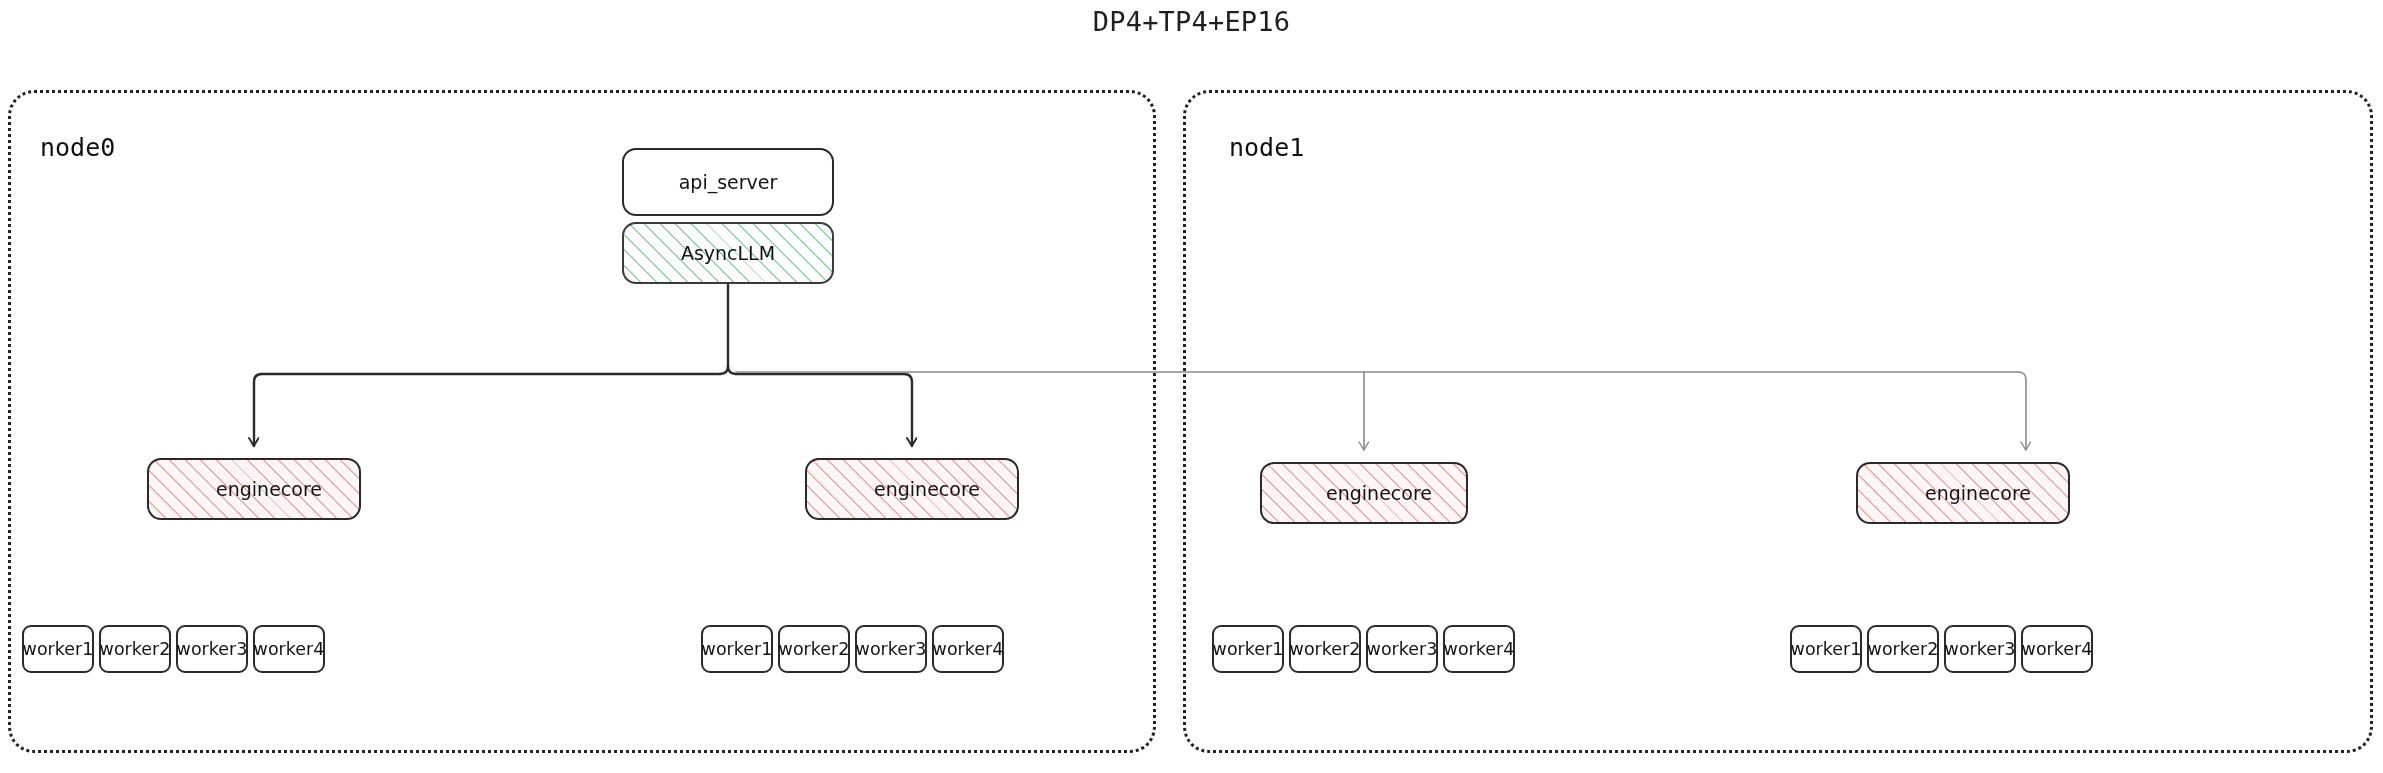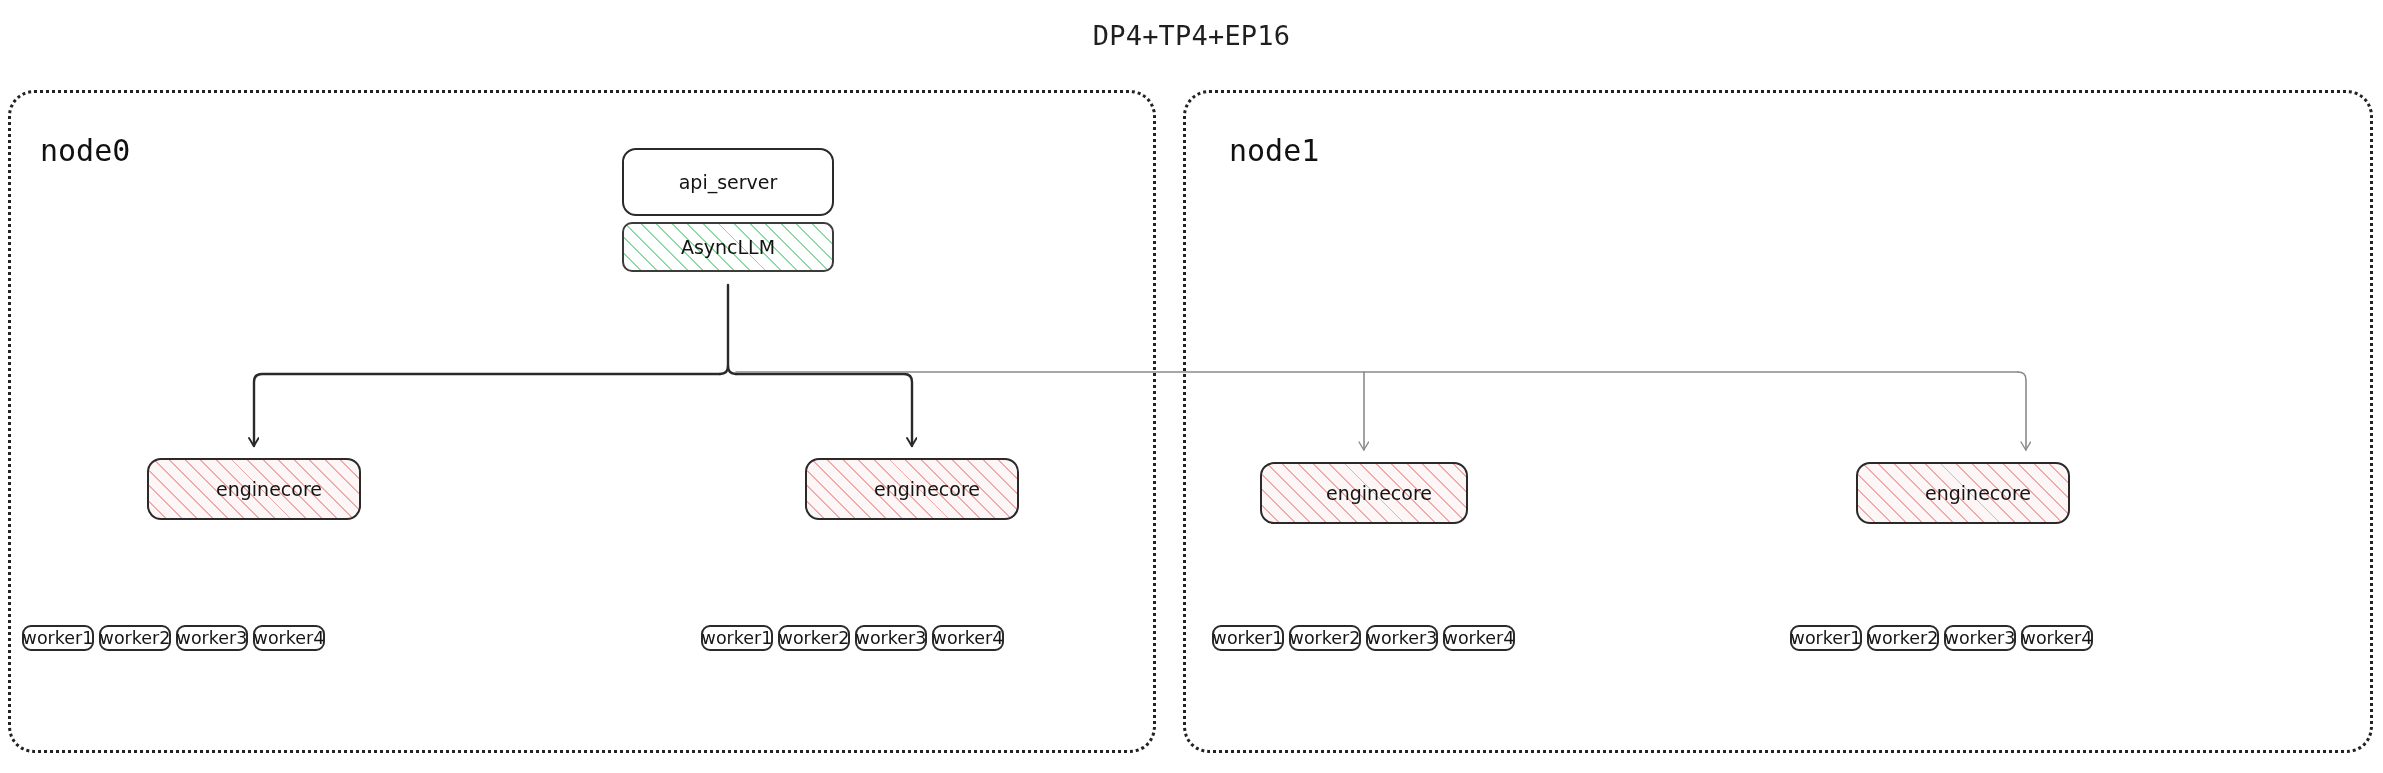--- a/index.html
+++ b/index.html
@@ -13,42 +13,42 @@
   #canvas {
     position: relative;
     width: 2383px;
     height: 773px;
     background: #ffffff;
     overflow: hidden;
   }
   #diagram-title {
     position: absolute;
     left: 0;
-    top: 20px;
+    top: 6px;
     width: 2383px;
     text-align: center;
     font-family: "DejaVu Sans Mono", monospace;
     font-size: 27px;
     color: #1f1f1f;
     letter-spacing: 0.2px;
   }
   .node-group {
     position: absolute;
     border: 3px dotted #222222;
     border-radius: 26px;
     background: transparent;
     box-sizing: border-box;
   }
   #node-group-0 { left: 8px;    top: 90px; width: 1148px; height: 663px; }
   #node-group-1 { left: 1183px; top: 90px; width: 1190px; height: 663px; }
 
   .node-label {
     position: absolute;
     font-family: "DejaVu Sans Mono", monospace;
-    font-size: 30px;
+    font-size: 25px;
     color: #111111;
     white-space: nowrap;
   }
   #node-label-0 { left: 40px;   top: 133px; }
   #node-label-1 { left: 1213px; top: 133px; margin-left: 16px; }
 
   .box {
     position: absolute;
     box-sizing: border-box;
     border: 2.2px solid #2a2a2a;
@@ -75,24 +75,24 @@
         45deg,
         #f0aaaa 0px, #f0aaaa 1.4px,
         rgba(255,255,255,0) 1.4px, rgba(255,255,255,0) 11px);
     border-color: #2a2a2a;
     padding-left: 30px;
   }
   .box.worker {
     border-width: 2px;
     border-radius: 9px;
     font-size: 17.5px;
-    height: 26px;
+    height: 48px;
   }
   #box-api-server { left: 622px; top: 148px; width: 212px; height: 68px; }
-  #box-asyncllm   { left: 622px; top: 222px; width: 212px; height: 50px; border-radius: 10px; }
+  #box-asyncllm   { left: 622px; top: 222px; width: 212px; height: 62px; }
 
   #box-enginecore-0-0 { left: 147px;  top: 458px; width: 214px; height: 62px; }
   #box-enginecore-0-1 { left: 805px;  top: 458px; width: 214px; height: 62px; }
   #box-enginecore-1-0 { left: 1260px; top: 462px; width: 208px; height: 62px; }
   #box-enginecore-1-1 { left: 1856px; top: 462px; width: 214px; height: 62px; }
 
   #svg-connectors {
     position: absolute;
     left: 0;
     top: 0;

